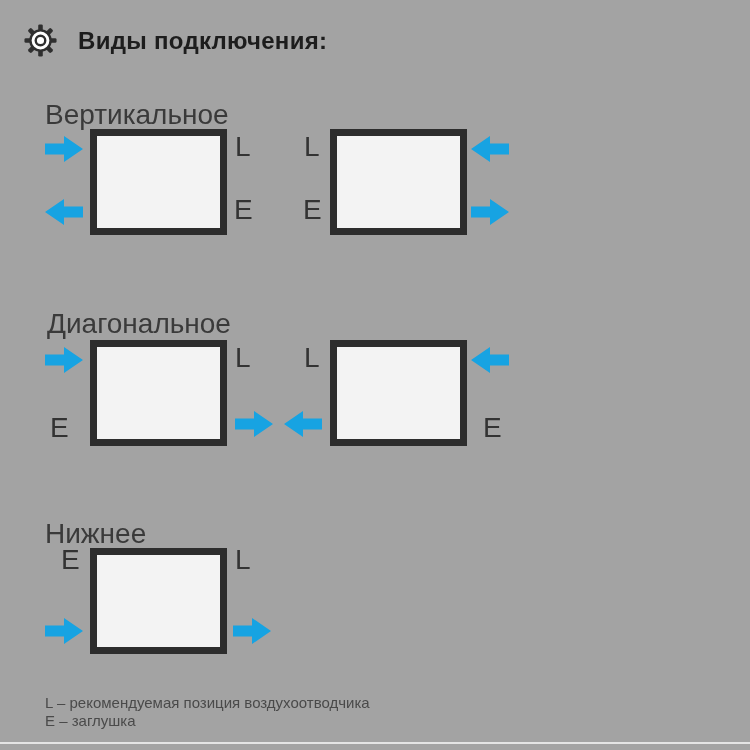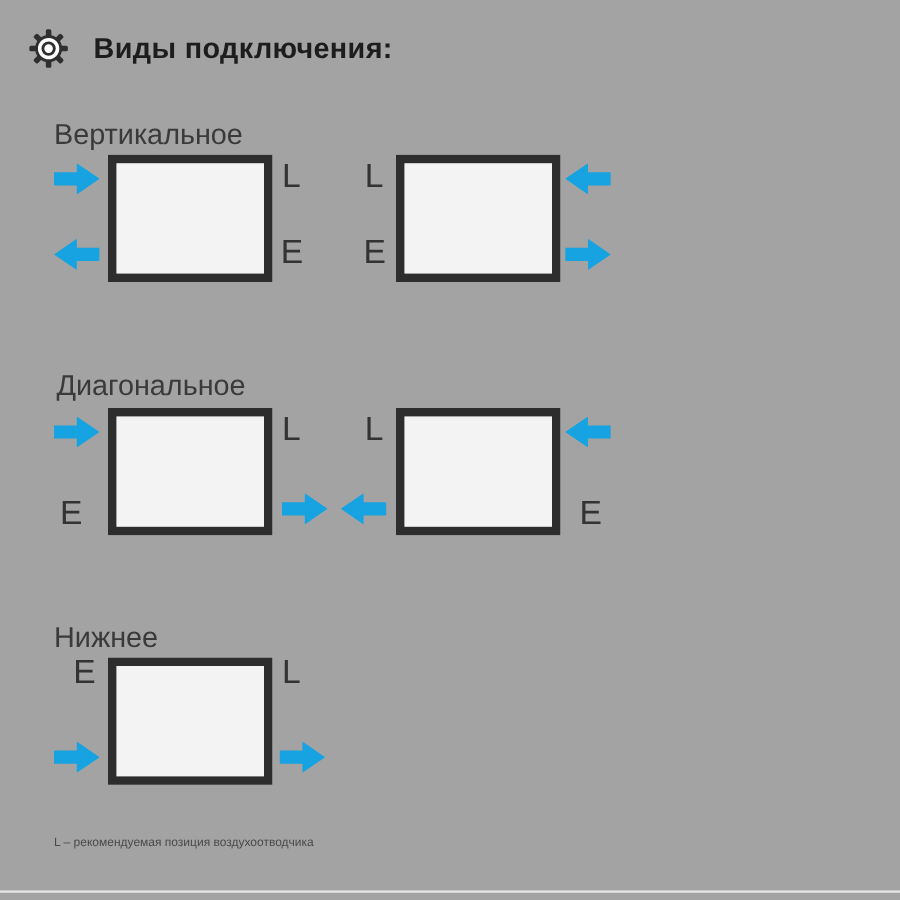--- a/index.html
+++ b/index.html
@@ -4,33 +4,33 @@
 <style>
   html,body { margin:0; padding:0; background:#ffffff; }
   .canvas {
     position:relative; width:750px; height:750px; background:#a3a3a3;
     font-family:"Liberation Sans", sans-serif; overflow:hidden;
   }
   .header { position:absolute; left:24px; top:24px; display:flex; align-items:center; gap:21px; }
   .header-icon svg { display:block; }
   .header-title { font-size:24px; font-weight:bold; color:#1d1d1d; letter-spacing:0.3px; white-space:nowrap; }
 
-  .section-title { position:absolute; font-size:24px; line-height:1; color:#3a3a3a; white-space:nowrap; }
+  .section-title { position:absolute; font-size:28px; line-height:1; color:#3a3a3a; white-space:nowrap; }
 
   .radiator {
     position:absolute; width:123px; height:92px;
     border:7px solid #2d2d2d; background:#f3f3f3; box-sizing:content-box;
   }
   .port-label { position:absolute; font-size:28px; line-height:1; color:#333333; }
 
   .arrow { position:absolute; width:38px; height:26px; }
   .arrow svg { display:block; }
   .arrow.left svg { transform:scaleX(-1); }
 
-  .legend { position:absolute; left:45px; top:694px; font-size:10px; line-height:18px; color:#4a4a4a; }
+  .legend { position:absolute; left:45px; top:694px; font-size:15px; line-height:18px; color:#4a4a4a; }
   .legend div { white-space:nowrap; }
 
   .divider { position:absolute; left:0; top:742px; width:750px; height:2px; background:#e4e4e4; }
 </style>
 </head>
 <body>
 
 <div class="canvas">
 
   <div class="header">
@@ -124,16 +124,17 @@
       </svg>
   </span>
   <span class="arrow" style="left:233px; top:618px;">
     <svg width="38" height="26" viewBox="0 0 38 26">
         <path d="M0 7.5 H19 V0 L38 13 L19 26 V18.5 H0 Z" fill="#17A3E2"></path>
       </svg>
   </span>
 
   <div class="legend">
     <div>L – рекомендуемая позиция воздухоотводчика</div>
+    <div>E – заглушка</div>
   </div>
 
   <div class="divider"></div>
 </div>
 
 </body></html>

